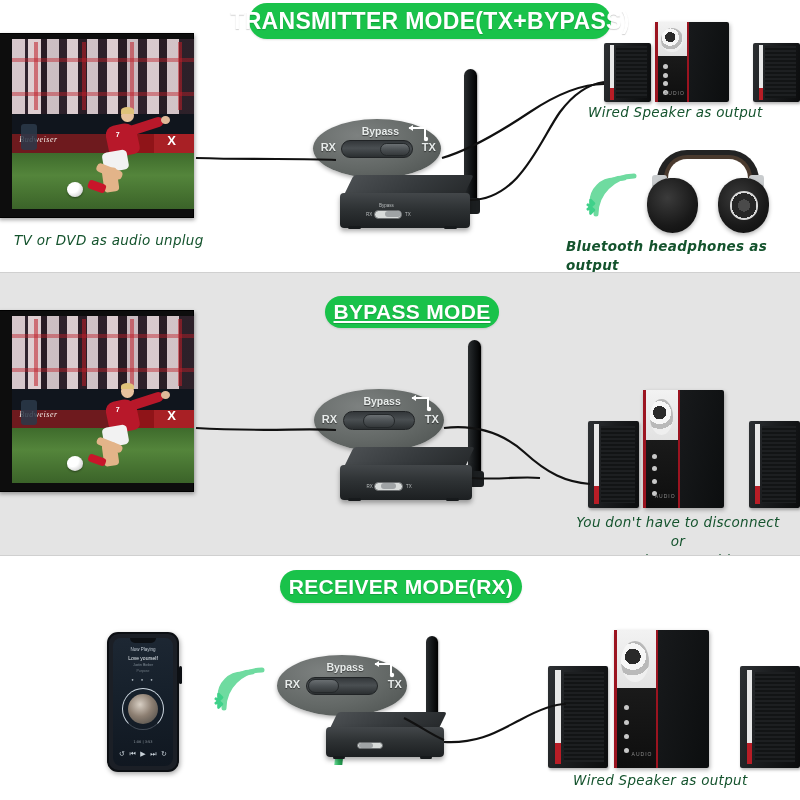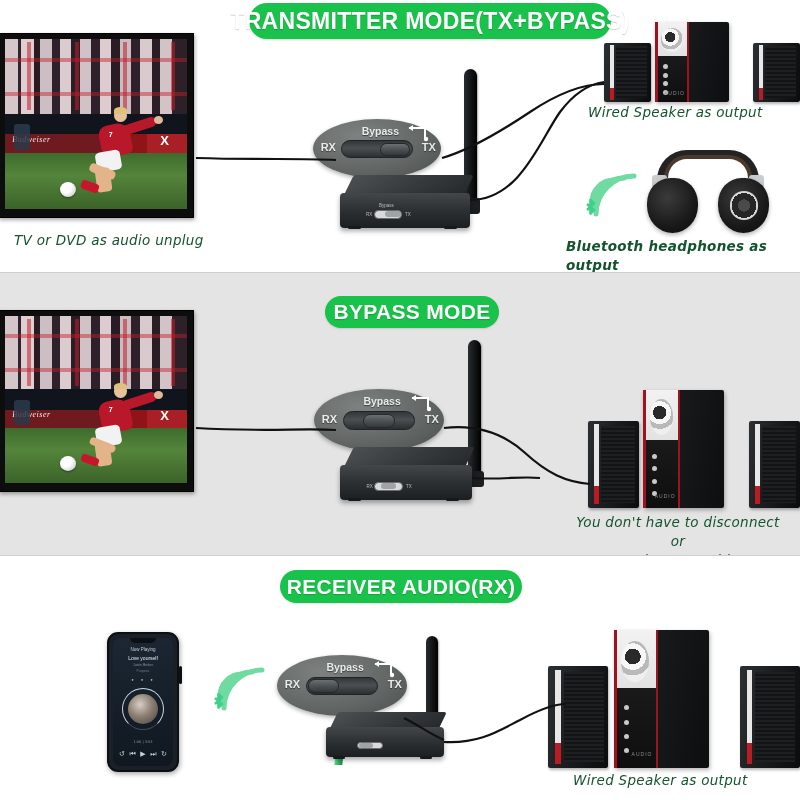--- a/index.html
+++ b/index.html
@@ -67,20 +67,21 @@
     padding: 5px 6px 8px 6px;
     box-shadow: 1px 2px 4px rgba(0,0,0,0.35);
   }
   #tv-1 { left: -2px; top: 33px; width: 196px; height: 185px; }
   #tv-2 { left: -2px; top: 310px; width: 196px; height: 182px; }
   .tv-screen {
     position: relative;
     width: 100%; height: 100%;
     overflow: hidden;
     background: #b91c1c;
+    margin-left: 7px;
   }
   
   .sc-crowd {
     position: absolute; left: 0; top: 0; width: 100%; height: 47%;
     background:
       linear-gradient(90deg,
         #d9dde2 0 7%, #1d2430 7% 9%, #e4e7ea 9% 16%, #151b25 16% 19%,
         #cfd4d9 19% 26%, #1b222d 26% 30%, #dfe3e7 30% 36%, #161d27 36% 41%,
         #d3d8dd 41% 47%, #1a212c 47% 52%, #e1e4e8 52% 58%, #151c26 58% 63%,
         #cdd2d8 63% 69%, #1b212c 69% 74%, #dde1e5 74% 81%, #161d26 81% 85%,
@@ -523,21 +524,21 @@
       <div class="hp-cup hp-cup-l"></div>
       <div class="hp-cup hp-cup-r">
         <div class="hp-driver"></div>
       </div>
     </div>
     <div class="caption" id="cap-bt-head">Bluetooth headphones as output</div>
   </div>
 
   <div class="section" id="section-bypass">
 
-    <div class="mode-badge" id="badge-bypass" style="top:24px;">BYPASS MODE</div>
+    <div class="mode-badge" id="badge-bypass" style="top:24px;text-decoration:underline;">BYPASS MODE</div>
 
     <div class="tv" id="tv-2" style="top:38px;">
       <div class="tv-screen">
         <div class="sc-crowd"></div>
         <div class="sc-crosses"></div>
         <div class="sc-dark"></div>
         <div class="sc-ad"></div>
         <div class="sc-ad-text">Budweiser</div>
         <div class="sc-ad-x">X</div>
         <div class="sc-pitch"></div>
@@ -610,21 +611,21 @@
         <div class="spk-sat-strip"></div>
         <div class="spk-sat-grill"></div>
       </div>
     </div>
     <div class="caption" id="cap-nocable" style="top:241px;">You don't have to disconnect or
 unplug any cable</div>
   </div>
 
   <div class="section" id="section-receiver">
 
-    <div class="mode-badge" id="badge-receiver" style="top:15px;">RECEIVER AUDIO(RX)</div>
+    <div class="mode-badge" id="badge-receiver" style="top:15px;">RECEIVER MODE(RX)</div>
 
     <div id="phone" style="top:77px;">
       <div class="ph-body">
         <div class="ph-screen">
           <div class="ph-notch"></div>
           <div class="ph-t1">Now Playing</div>
           <div class="ph-t2">Love yourself</div>
           <div class="ph-t3">Justin Bieber</div>
           <div class="ph-t4">Purpose</div>
           <div class="ph-dots">• • •</div>

